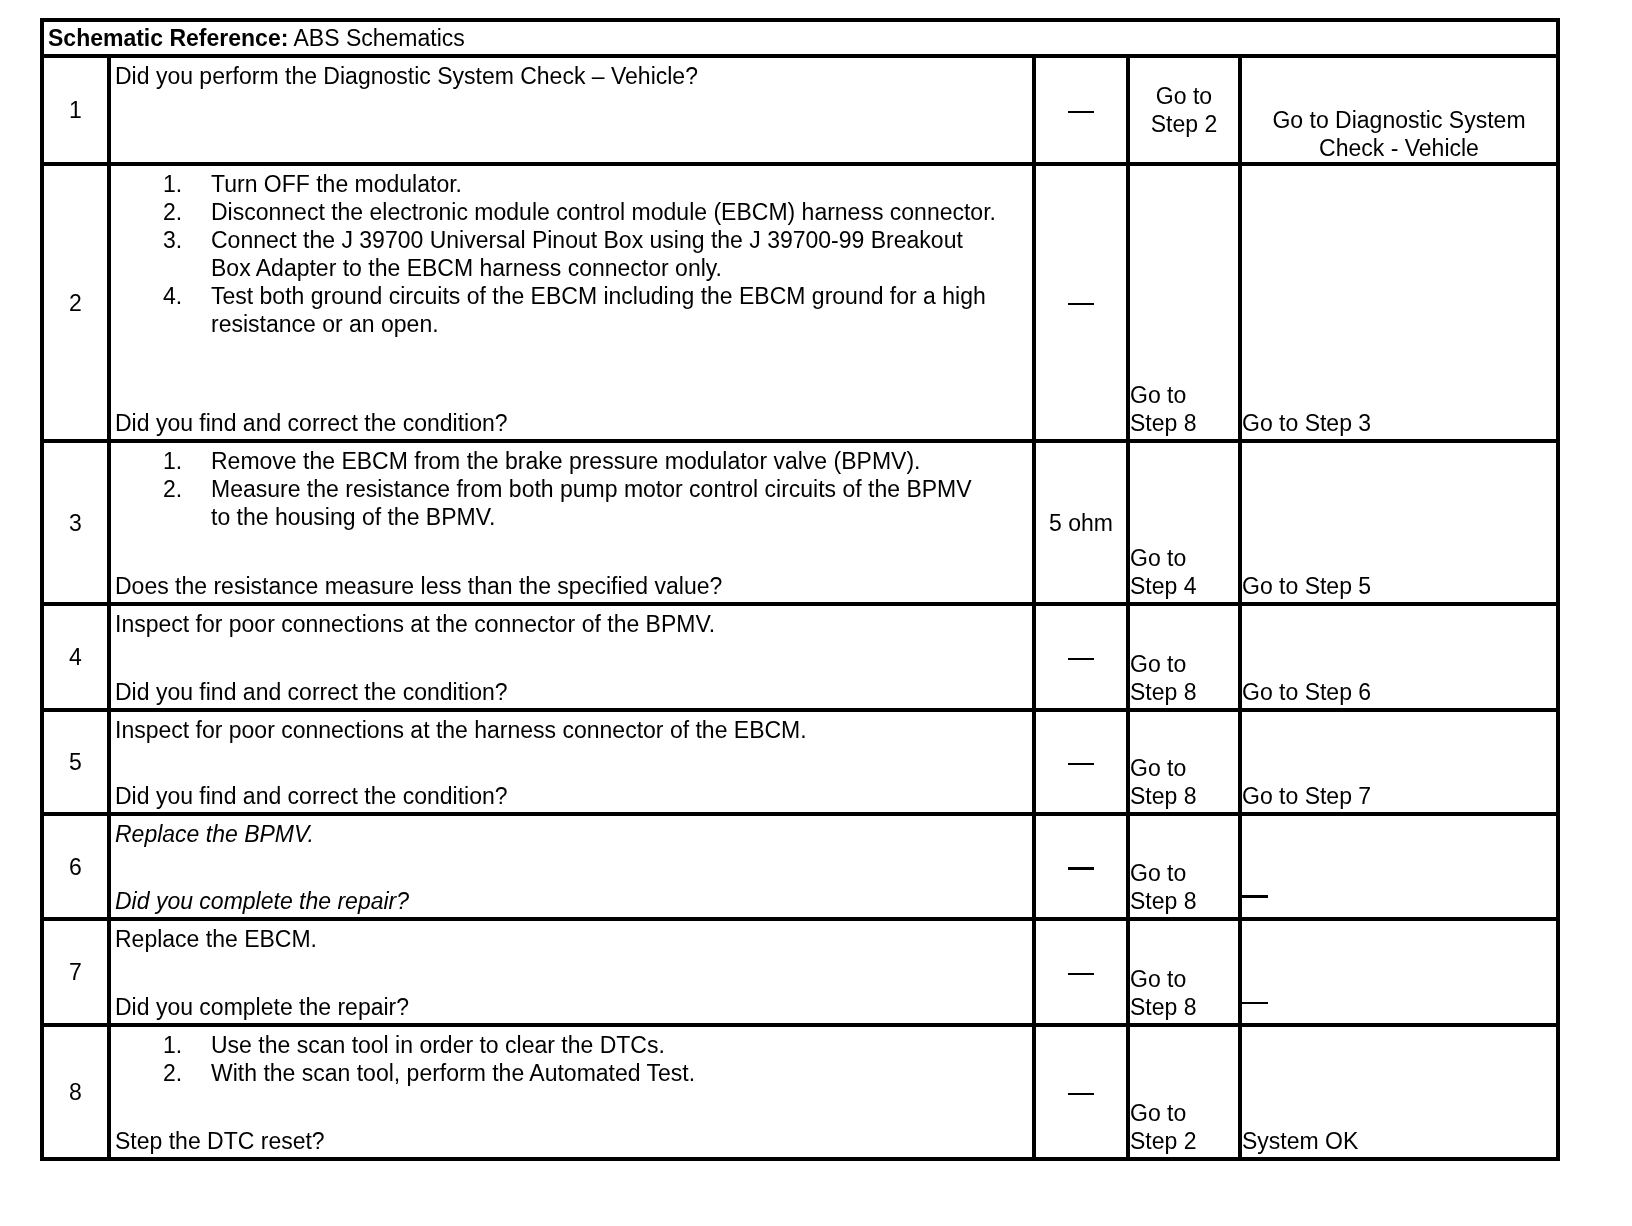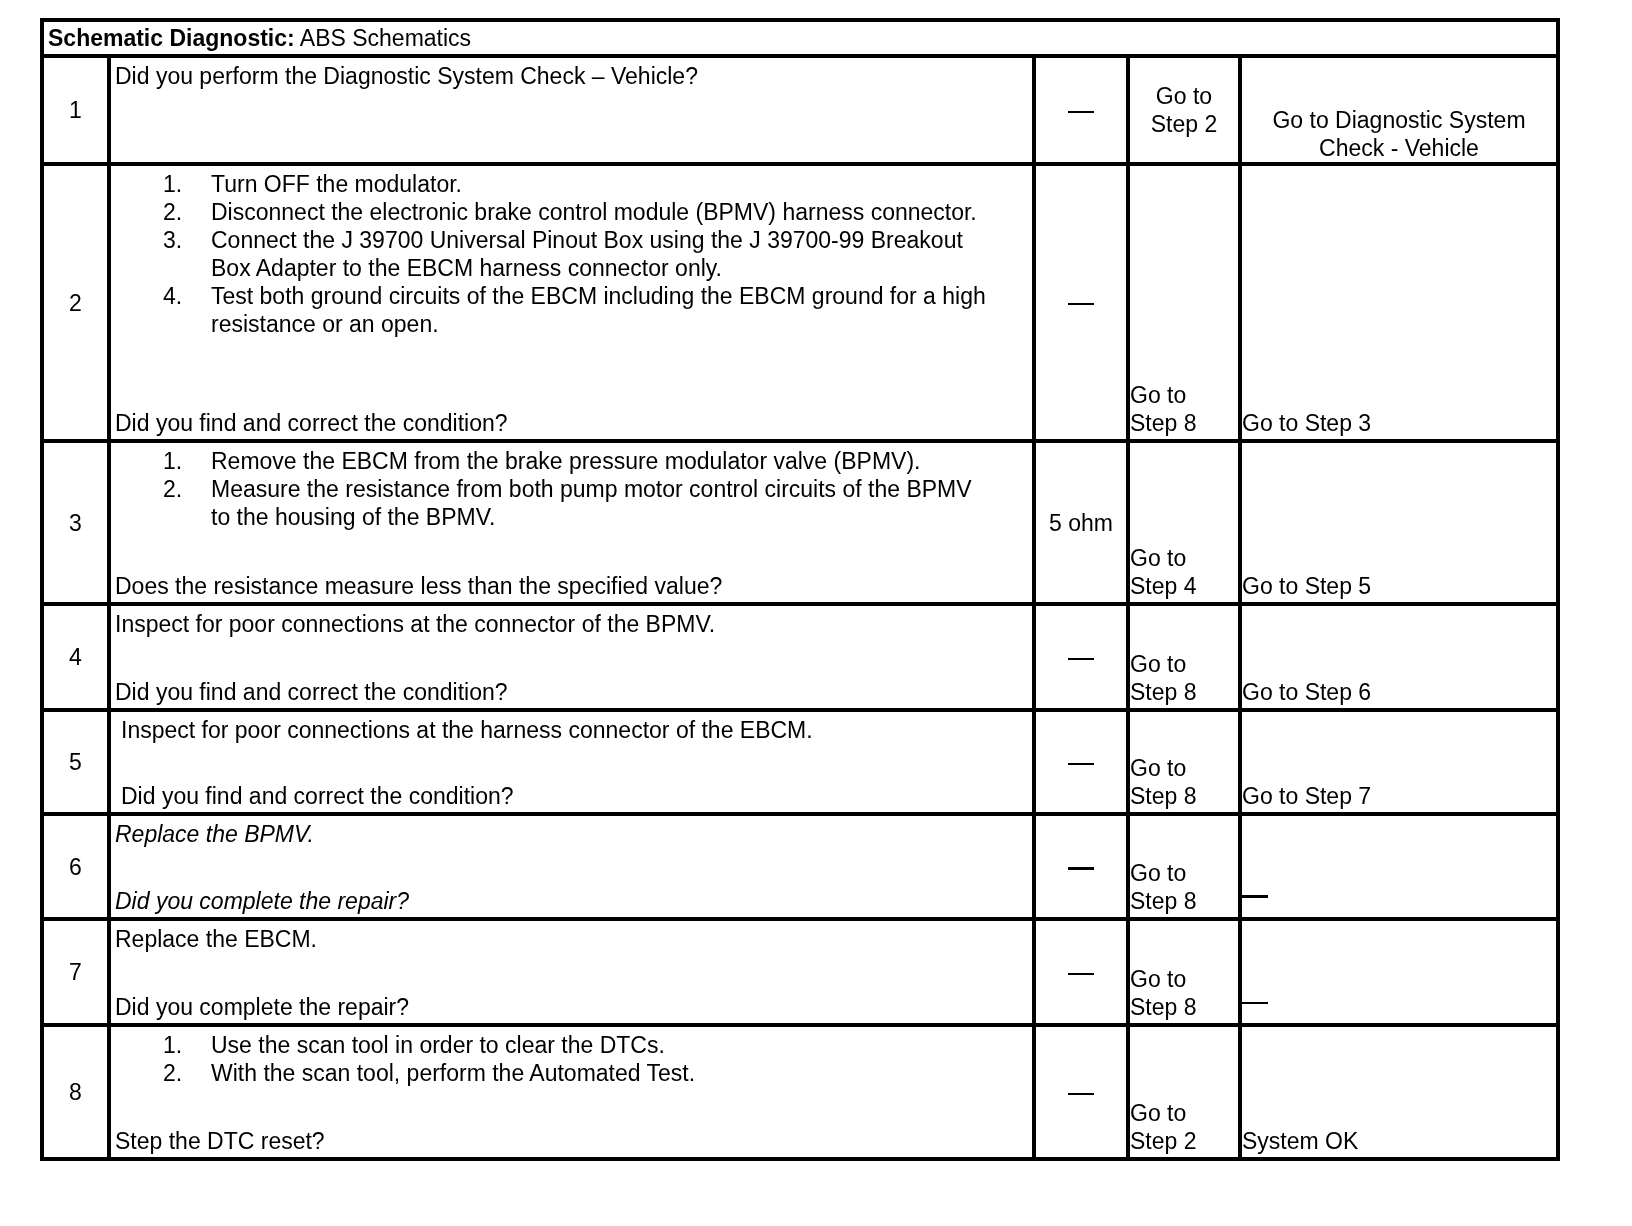--- a/index.html
+++ b/index.html
@@ -34,21 +34,21 @@
   <colgroup>
     <col class="c-step">
       <col class="c-action">
       <col class="c-values">
       <col class="c-yes">
       <col class="c-no">
   </colgroup>
   <tbody>
   <tr class="schem">
     <td colspan="5">
-      <span class="bold">Schematic Diagnostic:</span>
+      <span class="bold">Schematic Reference:</span>
       <span>ABS Schematics</span>
     </td>
   </tr>
   </tbody>
     <tbody id="rows">
       <tr>
         <td class="stepnum" style="height: 64px;">1</td>
         <td class="action">
           <div class="action-box" style="height: 58px;">
             <div class="">Did you perform the Diagnostic System Check – Vehicle?</div>
@@ -57,21 +57,21 @@
         <td class="center-mid"><span class="dash"></span></td>
         <td class="center-mid"><span style="display: inline-block; width: 86px;">Go to Step 2</span></td>
         <td class="center-mid"><span style="display: inline-block; width: 290px; margin-top: 48px;">Go to Diagnostic System Check - Vehicle</span></td>
       </tr>
       <tr>
         <td class="stepnum" style="height: 273px;">2</td>
         <td class="action">
           <div class="action-box" style="height: 267px;">
             <ol class="steps" style="padding-right: 20px;">
               <li><span class="num">1.</span><span>Turn OFF the modulator.</span></li>
-              <li><span class="num">2.</span><span>Disconnect the electronic brake control module (BPMV) harness connector.</span></li>
+              <li><span class="num">2.</span><span>Disconnect the electronic module control module (EBCM) harness connector.</span></li>
               <li><span class="num">3.</span><span>Connect the J 39700 Universal Pinout Box using the J 39700-99 Breakout Box Adapter to the EBCM harness connector only.</span></li>
               <li><span class="num">4.</span><span>Test both ground circuits of the EBCM including the EBCM ground for a high resistance or an open.</span></li>
             </ol>
             <div class="question">Did you find and correct the condition?</div>
           </div>
         </td>
         <td class="center-mid"><span class="dash"></span></td>
         <td class="bottom"><span style="display: inline-block; width: 86px;">Go to Step 8</span></td>
         <td class="bottom"><span>Go to Step 3</span></td>
       </tr>
@@ -98,21 +98,21 @@
             <div class="question">Did you find and correct the condition?</div>
           </div>
         </td>
         <td class="center-mid"><span class="dash"></span></td>
         <td class="bottom"><span style="display: inline-block; width: 86px;">Go to Step 8</span></td>
         <td class="bottom"><span>Go to Step 6</span></td>
       </tr>
       <tr>
         <td class="stepnum" style="height: 100px;">5</td>
         <td class="action">
-          <div class="action-box" style="height: 94px; margin-left: 6px;">
+          <div class="action-box" style="height: 94px;">
             <div>Inspect for poor connections at the harness connector of the EBCM.</div>
             <div class="question">Did you find and correct the condition?</div>
           </div>
         </td>
         <td class="center-mid"><span class="dash"></span></td>
         <td class="bottom"><span style="display: inline-block; width: 86px;">Go to Step 8</span></td>
         <td class="bottom"><span>Go to Step 7</span></td>
       </tr>
       <tr>
         <td class="stepnum" style="height: 101px;">6</td>

